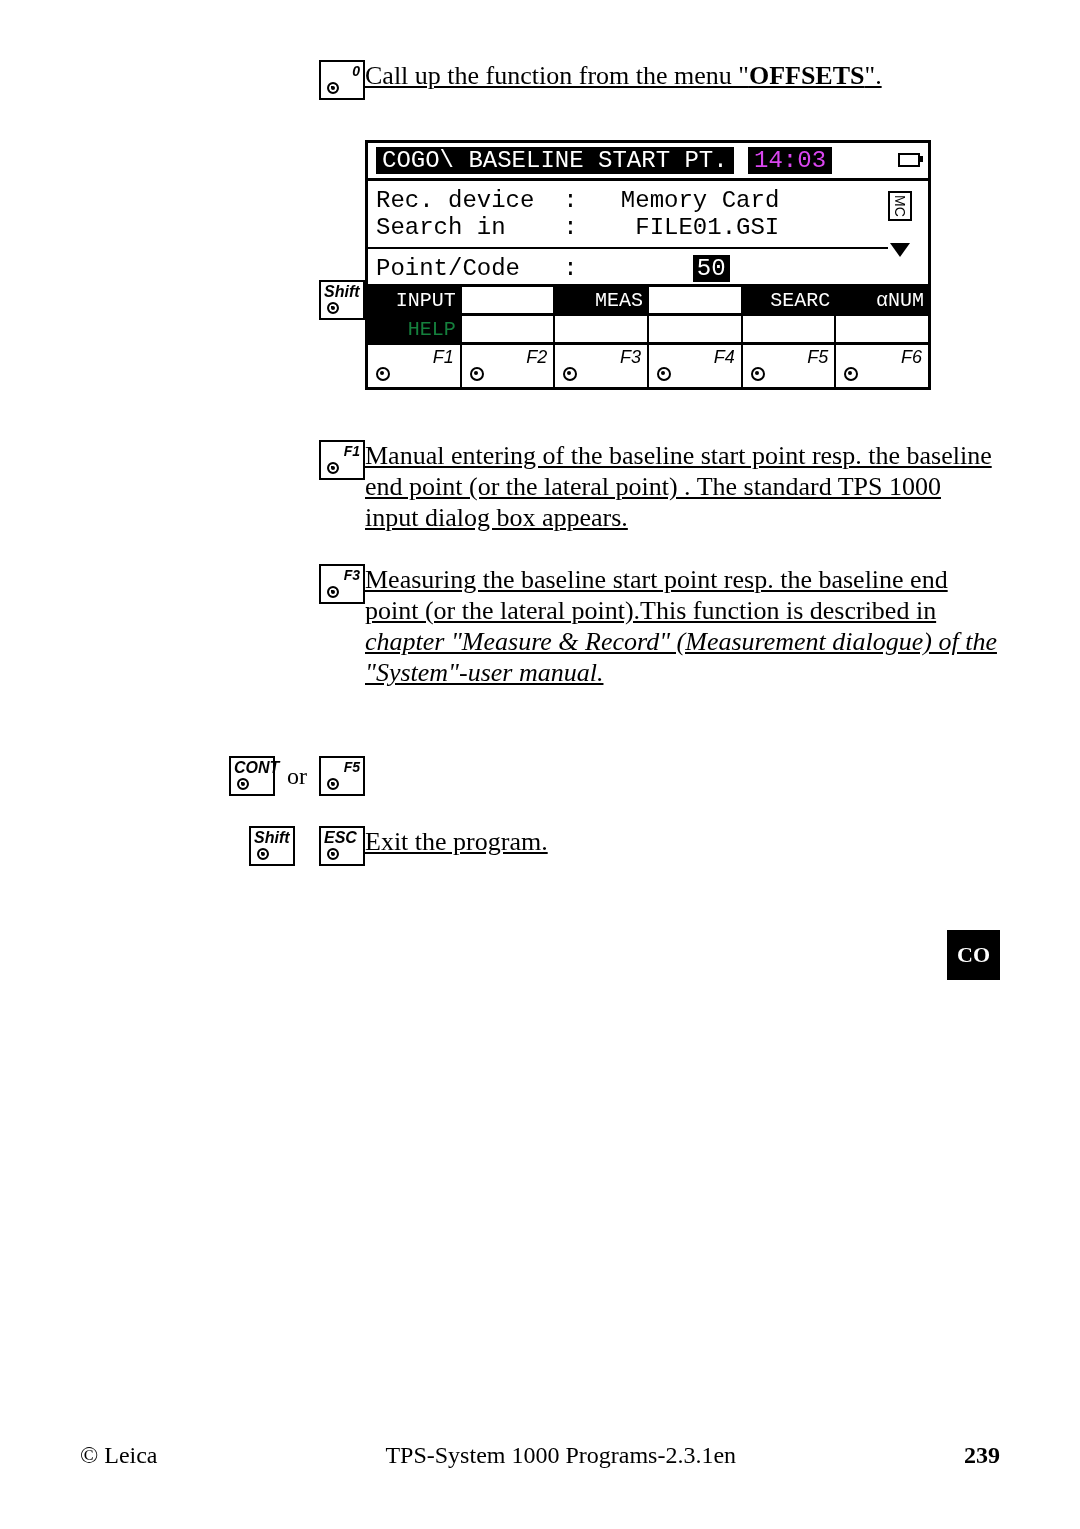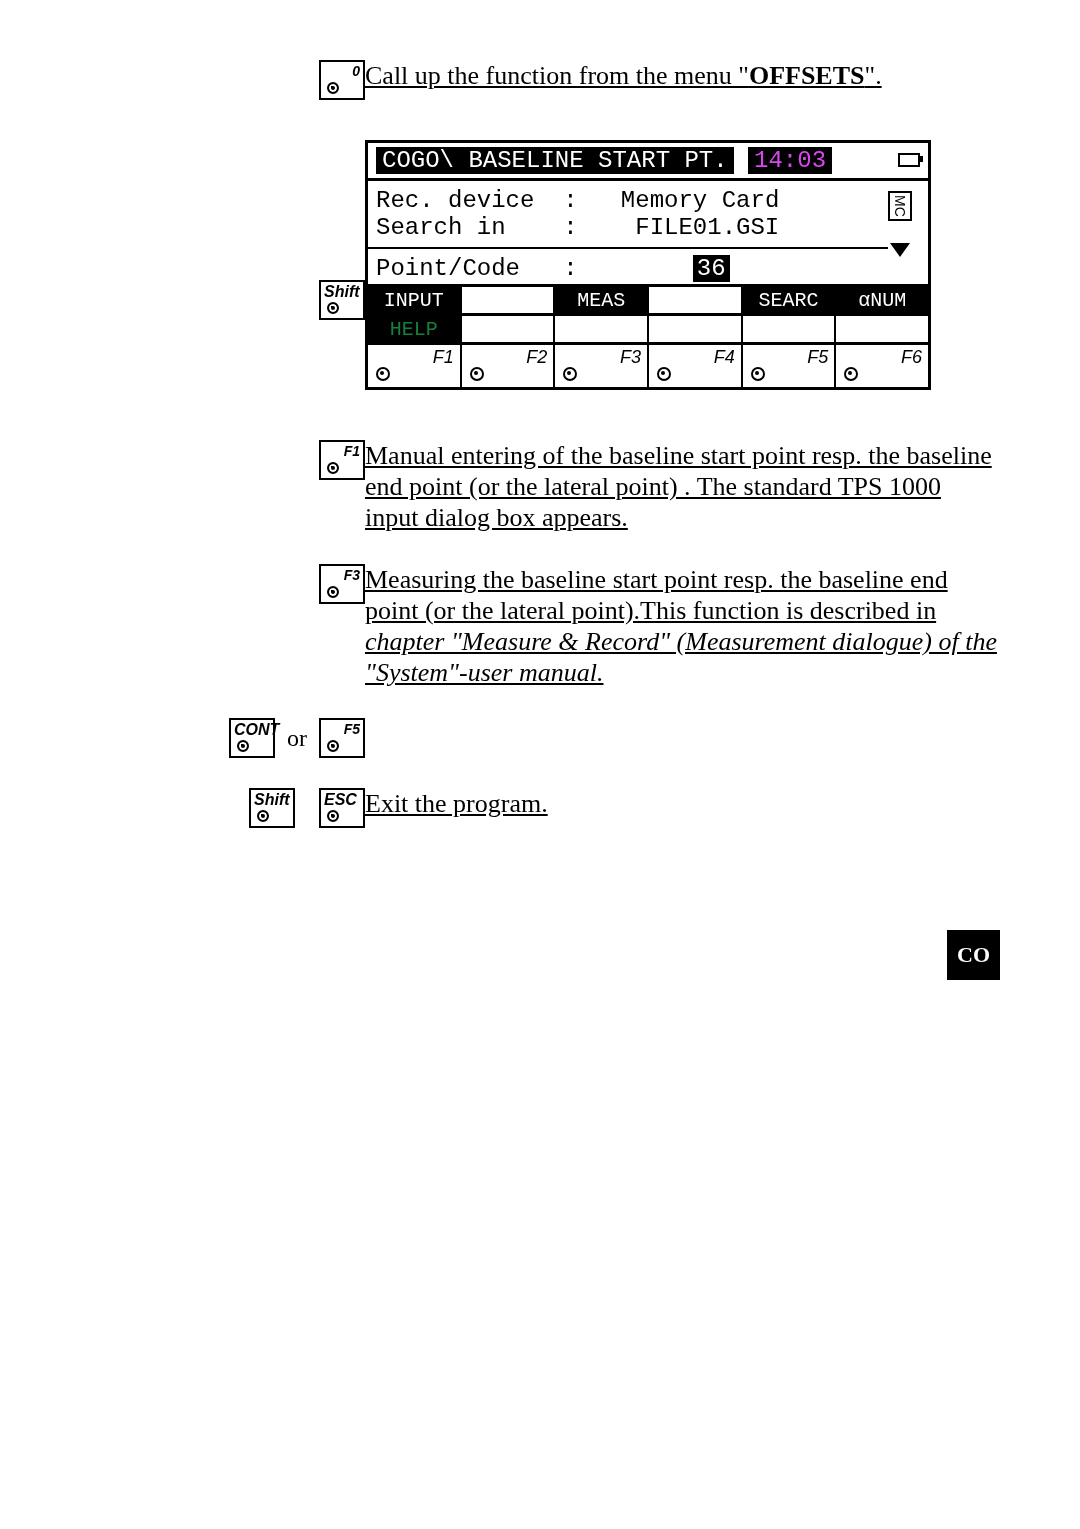--- a/index.html
+++ b/index.html
@@ -179,21 +179,21 @@
   .inv { background:#000; color:#fff; padding:0 4px; }
   .hr { border-top:2px solid #000; margin: 6px -8px; }
 
   .softkeys {
     display:flex;
     border-top:3px solid #000;
   }
   .sk {
     flex:1;
     border-right:2px solid #000;
-    text-align:center;
+    text-align:right;
     padding:2px 4px;
     background:#000;
     color:#fff;
     height:26px;
     box-sizing:border-box;
     font-size:20px;
   }
   .sk:last-child{border-right:none;}
   .sk.blank{ background:#fff; }
   .softkeys2 .sk { background:#000; color:#15803d;}
@@ -283,21 +283,21 @@
           <span class="title-blk">COGO\ BASELINE START PT.</span>
           <span>&nbsp;</span>
           <span class="time">14:03</span>
           <span class="batt"></span>
         </div>
         <div class="screen-body">
           <div class="screen-left">
             <div class="sline"><span>Rec. device  :</span>   <span>Memory Card</span></div>
             <div class="sline"><span>Search in    :</span>    <span>FILE01.GSI</span></div>
             <div class="hr"></div>
-            <div class="sline"><span>Point/Code   :</span>        <span class="inv">36</span></div>
+            <div class="sline"><span>Point/Code   :</span>        <span class="inv">50</span></div>
           </div>
           <div class="screen-right">
             <span class="mc-box">MC</span>
             <span class="tri-down"></span>
           </div>
         </div>
         <div class="softkeys">
           <div class="sk">INPUT</div>
           <div class="sk blank"></div>
           <div class="sk">MEAS</div>
@@ -342,21 +342,21 @@
           <span class="lbl-tr">F3</span>
           <span class="dot"></span>
         </span>
       </div>
       <div class="textcol">
         <span>Measuring the baseline start point resp. the baseline end point (or the lateral point).This function is described in </span><span class="italic">chapter "Measure &amp; Record" (Measurement dialogue) of the "System"-user manual.</span>
       </div>
     </div>
 
     <div class="row">
-      <div class="keycol" style="align-items:flex-end;">
+      <div class="keycol" style="align-items:flex-end;margin-top:38px;">
         <span class="key">
           <span class="lbl-tl">CONT</span>
           <span class="dot"></span>
         </span>
         <span class="or-text">or</span>
         <span class="key">
           <span class="lbl-tr">F5</span>
           <span class="dot"></span>
         </span>
       </div>
@@ -376,13 +376,18 @@
       </div>
       <div class="textcol">
         <span>Exit the program.</span>
       </div>
     </div>
 
   </div>
 
   <div class="side-tab">CO</div>
 
+  <div class="footer">
+    <span>© Leica</span>
+    <span>TPS-System 1000 Programs-2.3.1en</span>
+    <span class="pn">239</span>
+  </div>
 </div>
 
 </body></html>

